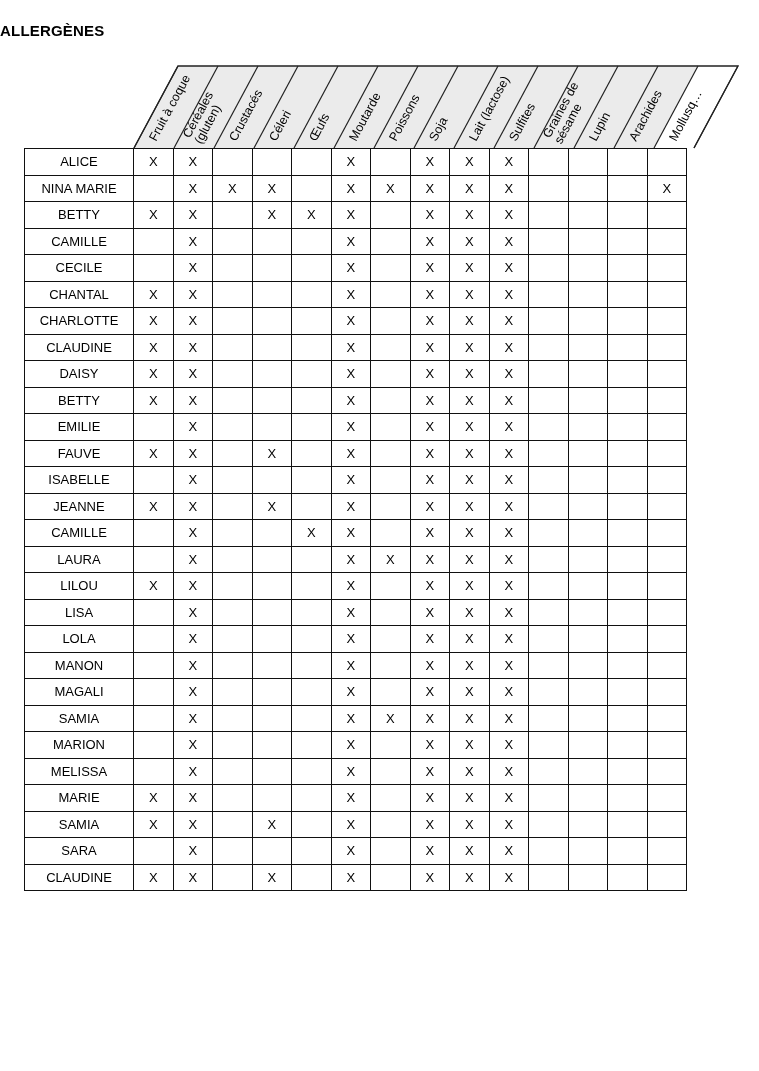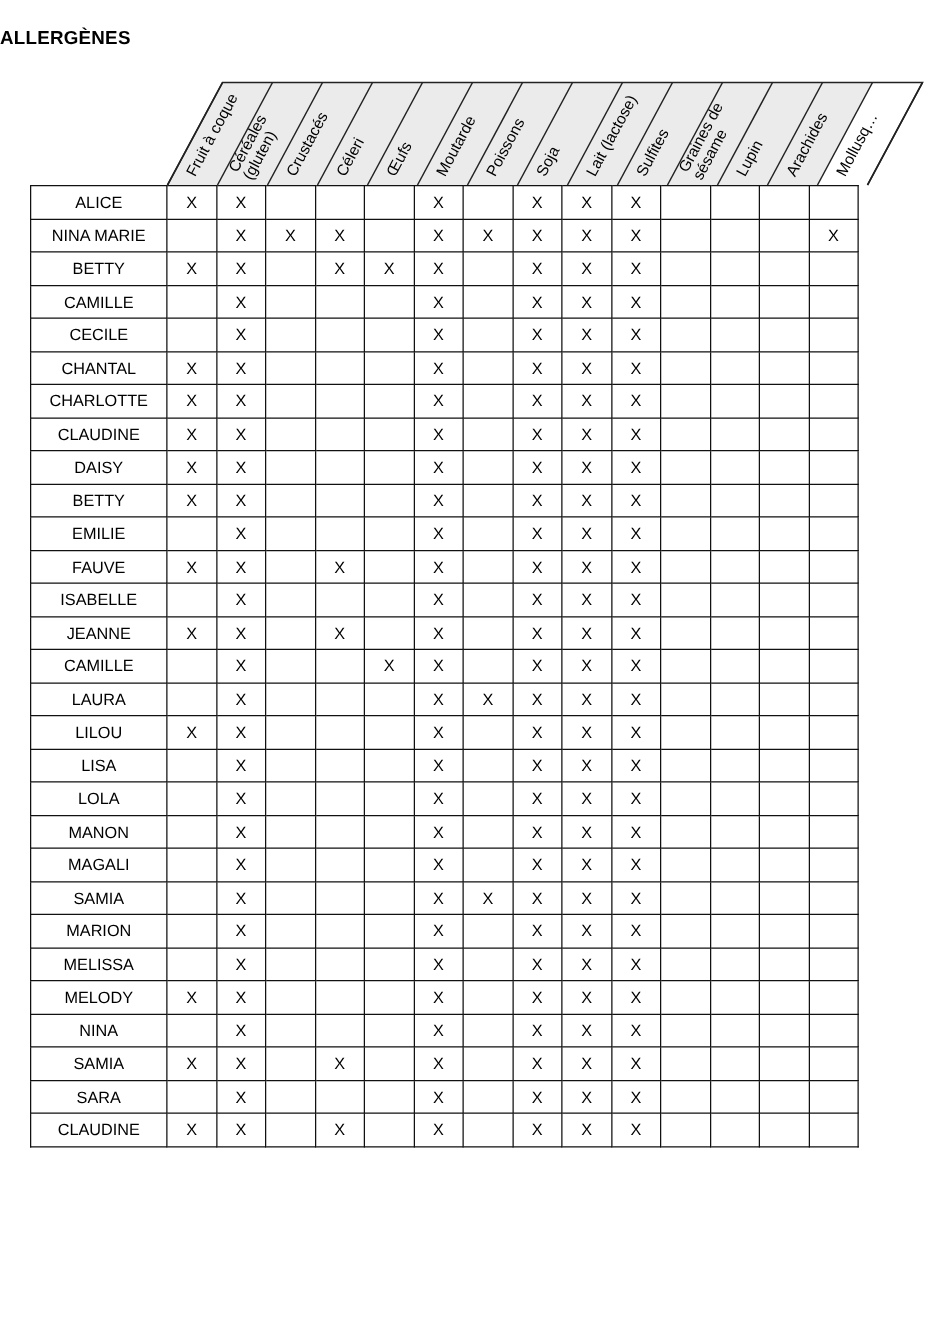--- a/index.html
+++ b/index.html
@@ -458,39 +458,22 @@
         <td class="cell"></td>
         <td class="cell">X</td>
         <td class="cell">X</td>
         <td class="cell">X</td>
         <td class="cell"></td>
         <td class="cell"></td>
         <td class="cell"></td>
         <td class="cell"></td>
       </tr>
       <tr>
-        <td class="name">MELODY</td>
-        <td class="cell">X</td>
-        <td class="cell">X</td>
-        <td class="cell"></td>
-        <td class="cell"></td>
-        <td class="cell"></td>
-        <td class="cell">X</td>
-        <td class="cell"></td>
-        <td class="cell">X</td>
-        <td class="cell">X</td>
-        <td class="cell">X</td>
-        <td class="cell"></td>
-        <td class="cell"></td>
-        <td class="cell"></td>
-        <td class="cell"></td>
-      </tr>
-      <tr>
-        <td class="name">NINA</td>
-        <td class="cell"></td>
+        <td class="name">MARIE</td>
+        <td class="cell">X</td>
         <td class="cell">X</td>
         <td class="cell"></td>
         <td class="cell"></td>
         <td class="cell"></td>
         <td class="cell">X</td>
         <td class="cell"></td>
         <td class="cell">X</td>
         <td class="cell">X</td>
         <td class="cell">X</td>
         <td class="cell"></td>

